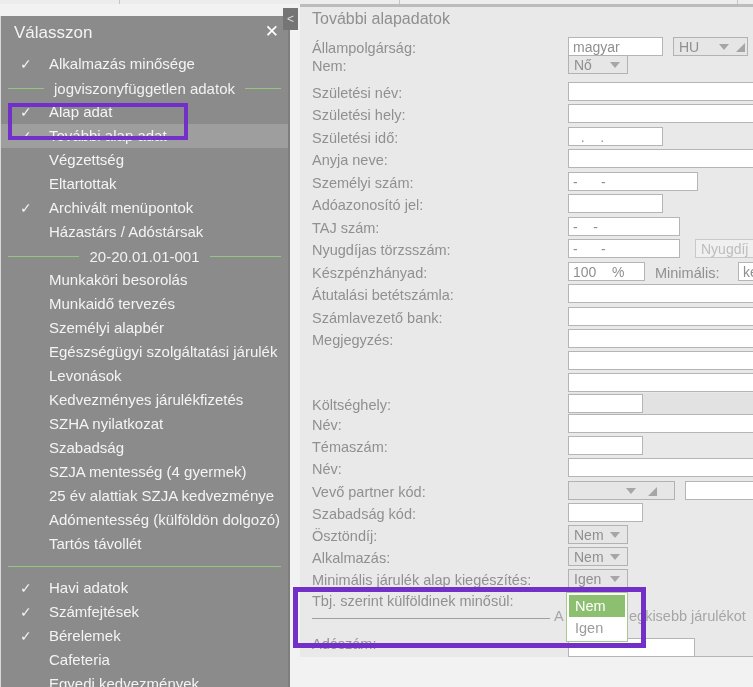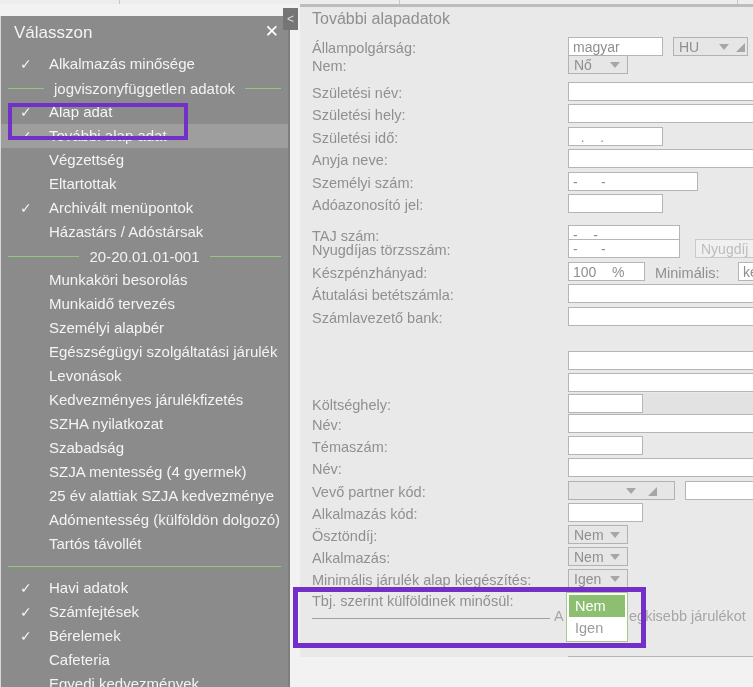--- a/index.html
+++ b/index.html
@@ -206,21 +206,21 @@
   <div class="row" style="top:169px">
     <span class="lbl">Személyi szám:</span>
     <input class="inp" style="left: 268px; width: 130px;" value="-      -">
   </div>
 
   <div class="row" style="top:191px">
     <span class="lbl">Adóazonosító jel:</span>
     <input class="inp" style="left: 268px; width: 95px;" value="">
   </div>
 
-  <div class="row" style="top:222px">
+  <div class="row" style="top:214px">
     <span class="lbl">TAJ szám:</span>
     <input class="inp" style="left: 268px; width: 112px;" value="-    -">
   </div>
 
   <div class="row" style="top:236px">
     <span class="lbl">Nyugdíjas törzsszám:</span>
     <input class="inp" style="left: 268px; width: 112px;" value="-      -">
     <button class="btn" style="left:395px;width:65px">Nyugdíj</button>
   </div>
 
@@ -234,20 +234,24 @@
   <div class="row" style="top:281px">
     <span class="lbl">Átutalási betétszámla:</span>
     <input class="inp" style="left: 268px; width: 190px;" value="">
   </div>
 
   <div class="row" style="top:304px">
     <span class="lbl">Számlavezető bank:</span>
     <input class="inp" style="left: 268px; width: 190px;" value="">
   </div>
 
+  <div class="row" style="top:326px">
+    <span class="lbl">Megjegyzés:</span>
+    <input class="inp" style="left: 268px; width: 190px;" value="">
+  </div>
   <div class="row" style="top:348px">
     <input class="inp" style="left: 268px; width: 190px;" value="">
   </div>
   <div class="row" style="top:370px">
     <input class="inp" style="left: 268px; width: 190px;" value="">
   </div>
 
   <div class="row" style="top:391px">
     <span class="lbl">Költséghely:</span>
     <div class="backdrop" style="left:268px;width:190px"></div>
@@ -273,21 +277,21 @@
     <span class="lbl">Vevő partner kód:</span>
     <div class="dd" style="left:268px;width:107px">
       <span class="ddv"></span>
       <span class="arr" style="right:38px"></span>
       <span class="crn" style="right:17px"></span>
     </div>
     <input class="inp" style="left: 385px; width: 70px;" value="">
   </div>
 
   <div class="row" style="top:500px">
-    <span class="lbl">Alkalmazás kód:</span>
+    <span class="lbl">Szabadság kód:</span>
     <input class="inp" style="left: 268px; width: 75px;" value="">
   </div>
 
   <div class="row" style="top:522px">
     <span class="lbl">Ösztöndíj:</span>
     <div class="dd" style="left:268px;width:60px">
       <span class="ddv">Nem</span>
       <span class="arr" style="right:7px"></span>
     </div>
   </div>
@@ -315,20 +319,24 @@
   <span class="bgtext" style="left:254px">A</span>
   <span class="bgtext" style="left:329px">egkisebb járulékot</span>
 
   <div class="hline"></div>
 
   <div class="ddlist">
     <div class="opt sel">Nem</div>
     <div class="opt">Igen</div>
   </div>
 
+  <div class="row" style="top:630px">
+    <span class="lbl">Adószám:</span>
+    <input class="inp" style="left: 268px; width: 127px; top: 4px;" value="">
+  </div>
 
   <div class="row" style="top:654px">
     <span class="lbl">Társas vállalkozás elnevezés:</span>
     <input class="inp" style="left: 268px; width: 190px; top: -2px;" value="">
   </div>
 
   <div class="bottomstrip"></div>
 </div>
 
 <div class="ann ann1"></div>

